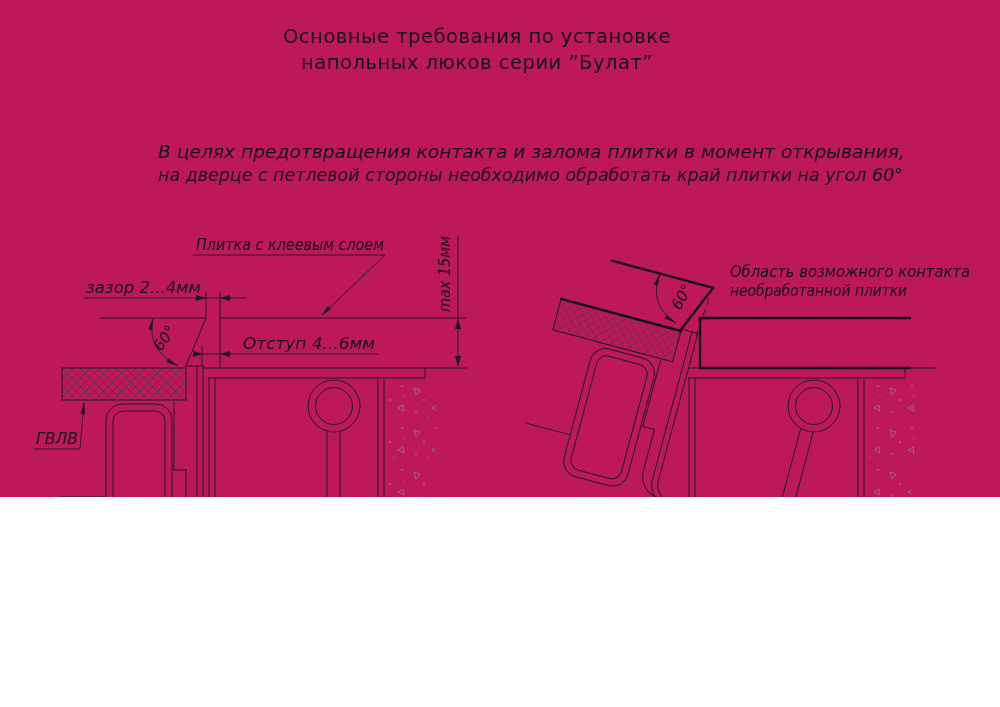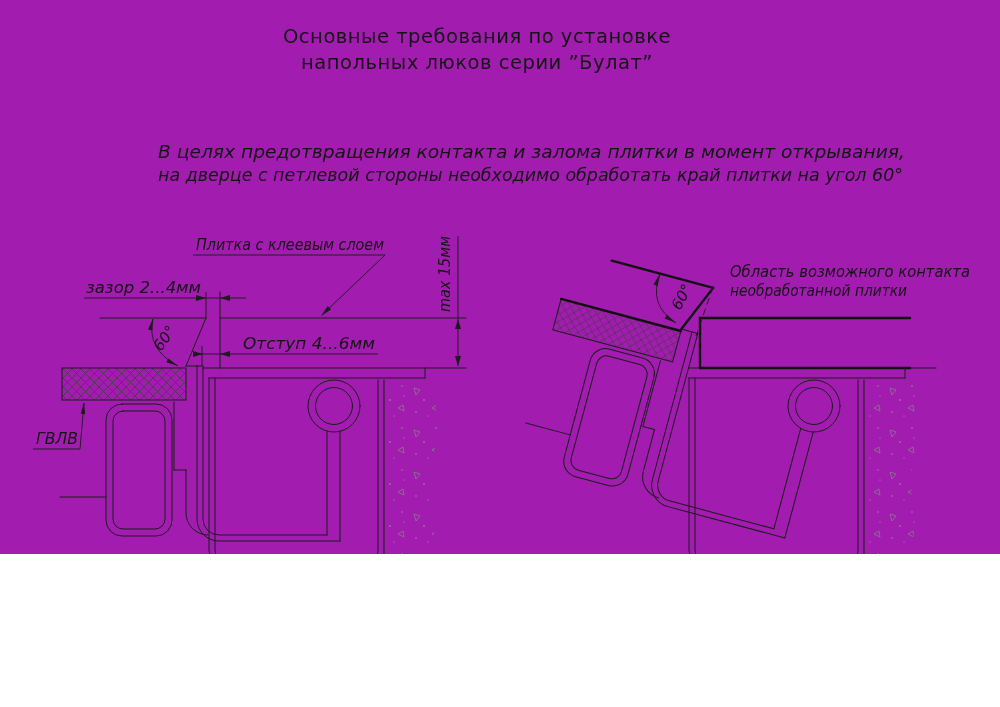--- a/index.html
+++ b/index.html
@@ -1,16 +1,16 @@
 <!DOCTYPE html>
 <html><head>
 <meta charset="utf-8">
 <style>
   html,body{margin:0;padding:0;background:#ffffff;}
-  .page{position:relative;width:1000px;height:554px;background:#a21caf;overflow:hidden;}
+  .page{position:relative;width:1000px;height:497px;background:#be185d;overflow:hidden;}
   svg{display:block;}
   
   .tn{stroke:#1c1c1c;stroke-width:1;fill:none;stroke-linecap:round;}
   .tk{stroke:#111;stroke-width:2.4;fill:none;stroke-linecap:round;}
   .dm{stroke:#1c1c1c;stroke-width:0.9;fill:none;}
   .dash{stroke-dasharray:7 4.5;}
   .ar{fill:#1c1c1c;stroke:none;}
   
   text{fill:#141414;font-family:"DejaVu Sans",sans-serif;}
   .ttl{font-size:20px;letter-spacing:0.5px;}

